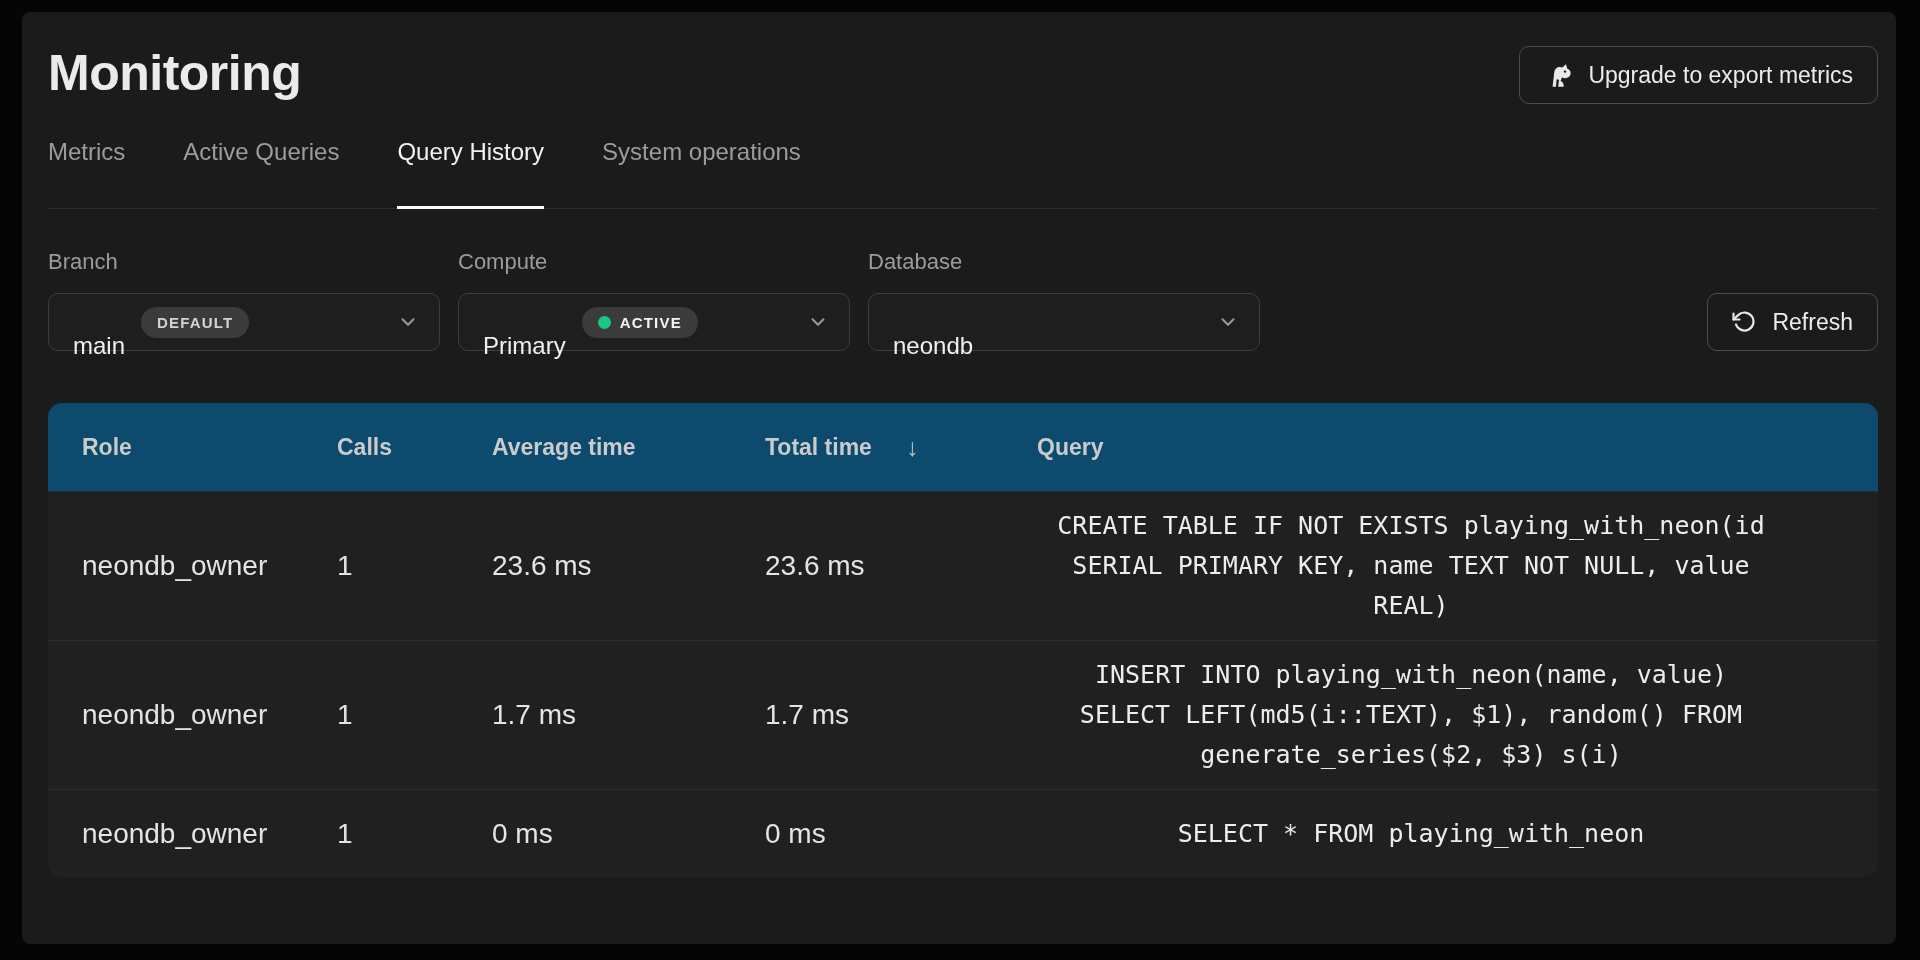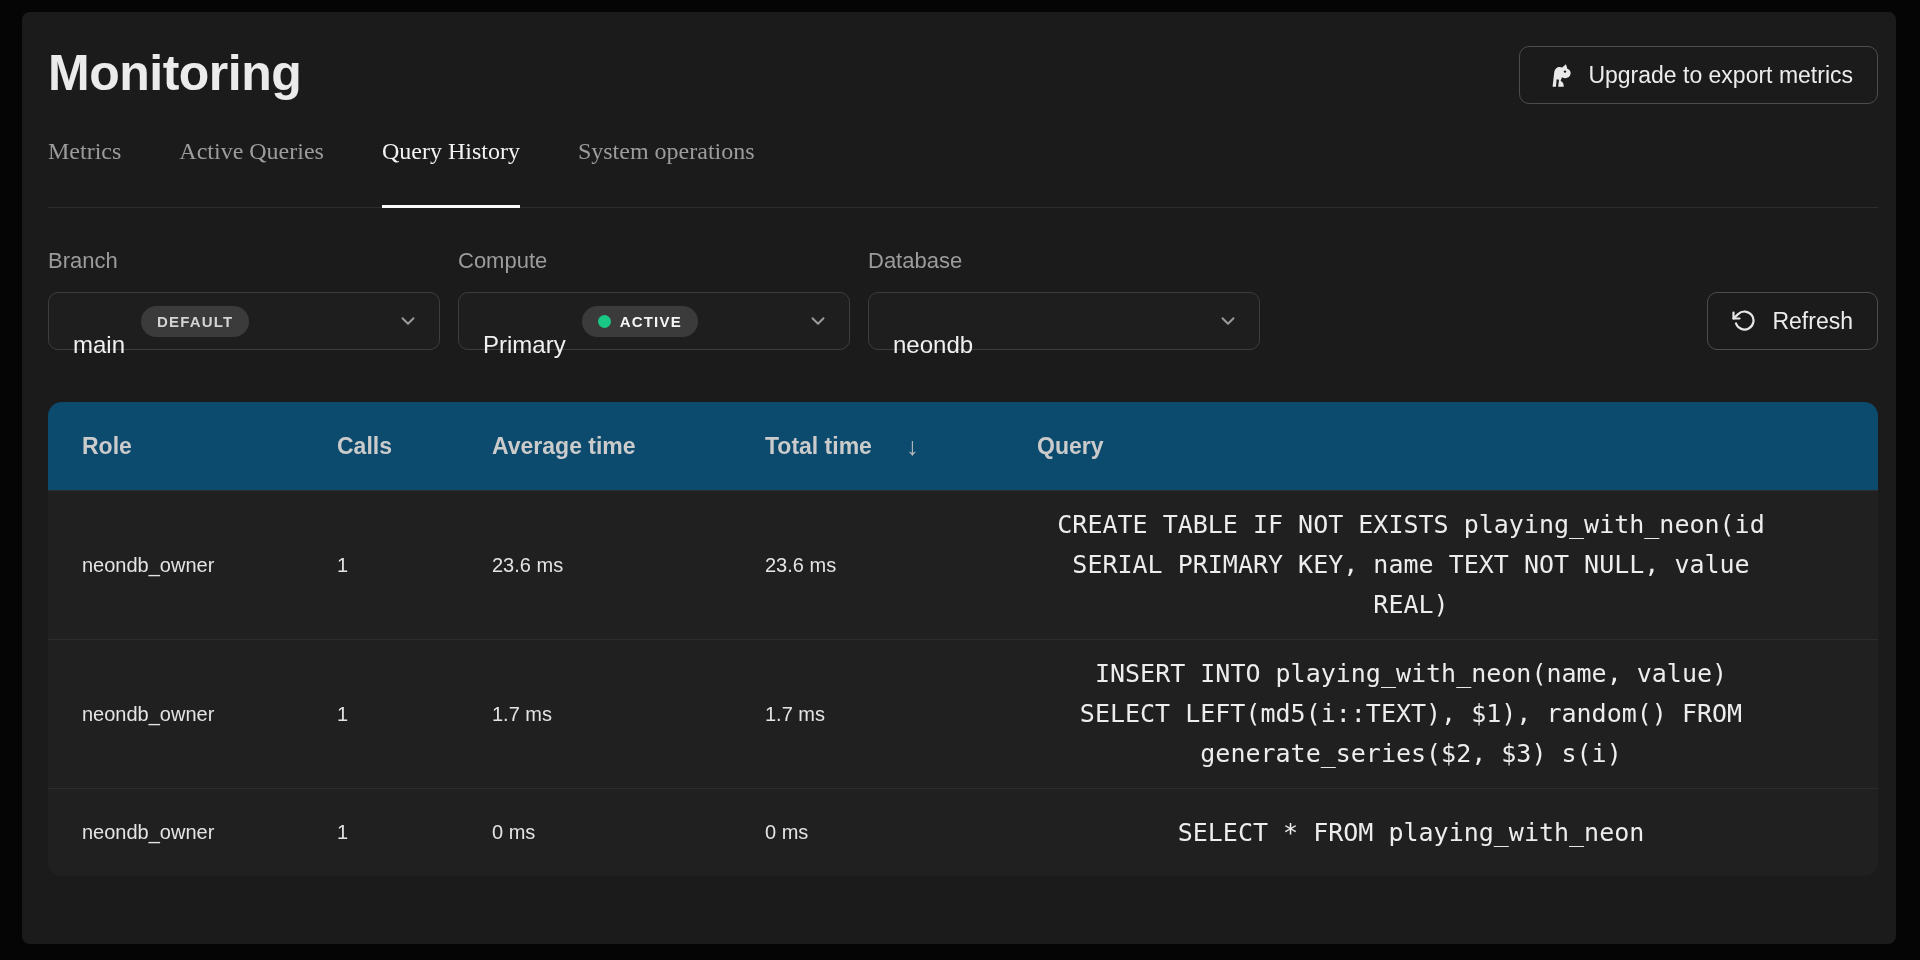--- a/index.html
+++ b/index.html
@@ -45,21 +45,20 @@
     white-space: nowrap;
   }
   .btn.upgrade { margin-top: 8px; }
 
   
   .tabbar {
     margin-top: 30px;
     display: flex;
     gap: 58px;
     border-bottom: 1px solid #2d2d2d;
-    font-family: Liberation Serif, serif;
   }
   .tab {
     font-size: 24px;
     color: #9c9c9c;
     padding: 4px 0 40px 0;
     cursor: pointer;
     border-bottom: 3px solid transparent;
     margin-bottom: -1px;
   }
   .tab.active {
@@ -146,21 +145,21 @@
   }
   .sort-arrow {
     margin-left: 34px;
     color: #bdbdbd;
     font-size: 25px;
     font-weight: 400;
     cursor: pointer;
   }
   .trow { border-top: 1px solid #2d2d2d; min-height: 88px; }
   .td {
-    font-size: 20px;
+    font-size: 28px;
     color: #e4e4e4;
   }
   .td.query {
     font-family: "DejaVu Sans Mono", "Liberation Mono", monospace;
     font-size: 25px;
     line-height: 40px;
     color: #ededed;
     max-width: 748px;
     white-space: pre-wrap;
     padding: 14px 0;

